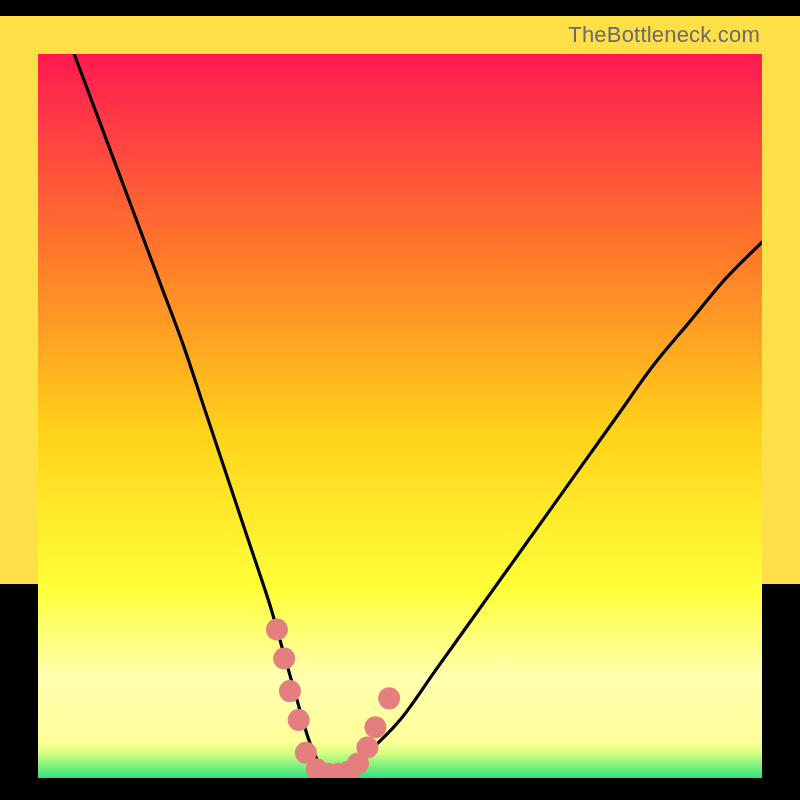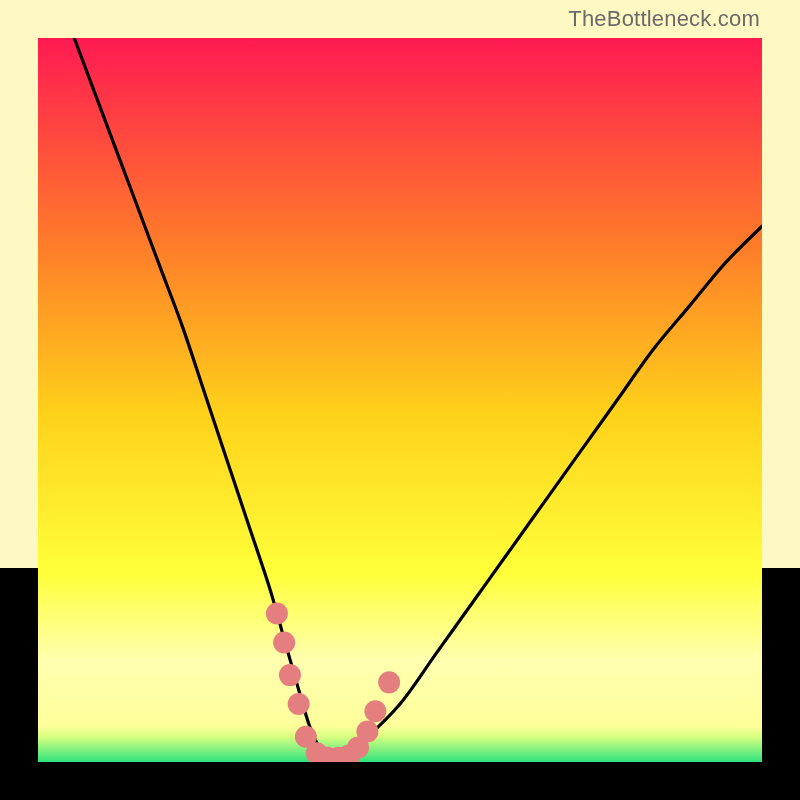--- a/index.html
+++ b/index.html
@@ -6,25 +6,25 @@
     margin: 0;
     padding: 0;
     width: 800px;
     height: 800px;
     overflow: hidden;
     background: #000;
     font-family: Arial, Helvetica, sans-serif;
   }
   .frame {
     position: absolute;
-    top: 0;
+    top: 16px;
     left: 0;
     width: 800px;
     height: 568px;
-    background: #fef9c3;
+    background: #fde047;
   }
   .plot-area {
     position: absolute;
     top: 38px;
     left: 38px;
     width: 724px;
     height: 724px;
     overflow: hidden;
   }
   .gradient-bg {

